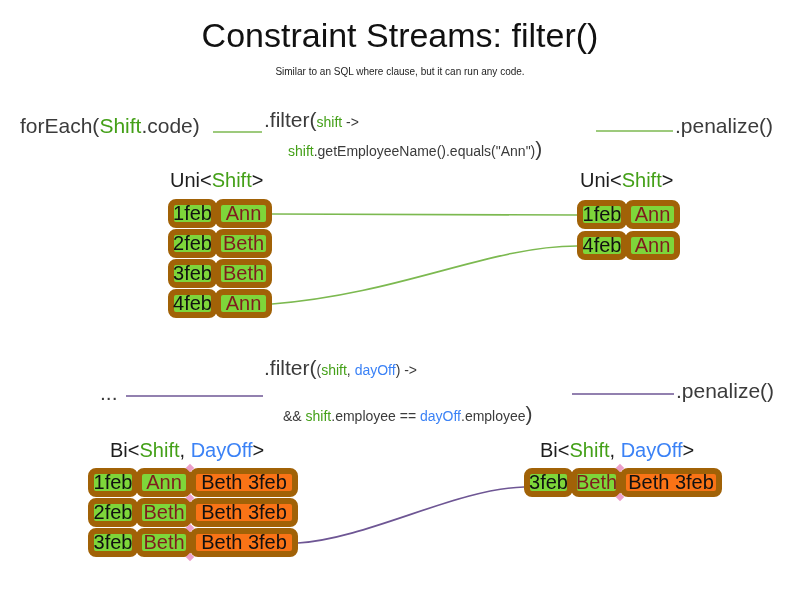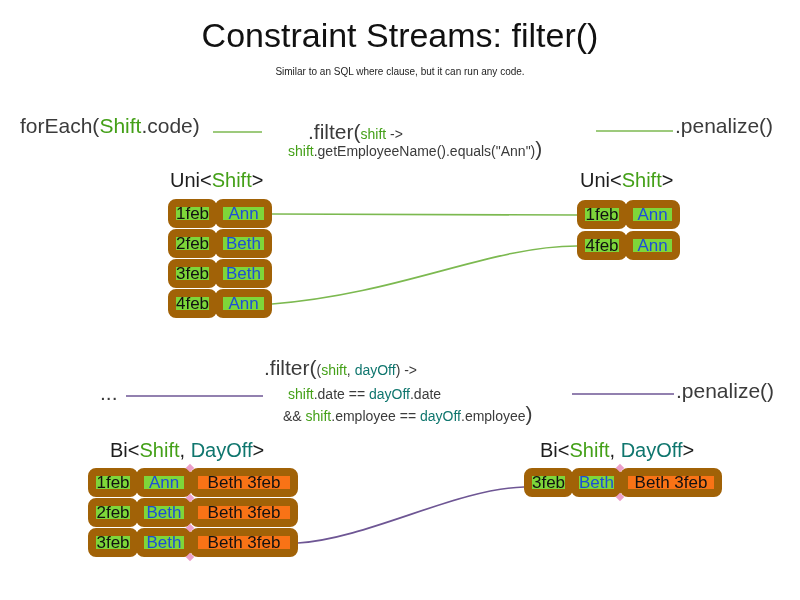--- a/index.html
+++ b/index.html
@@ -7,31 +7,31 @@
     position:relative; width:800px; height:600px; background:#ffffff;
     font-family:"Liberation Sans", sans-serif; overflow:hidden;padding-left:39px;
   }
   .abs { position:absolute; }
   .title { left:0; top:16px; width:800px; text-align:center; font-size:34px; color:#111; white-space:nowrap; }
   .subtitle { left:0; top:66px; width:800px; text-align:center; font-size:10px; color:#1d1d1d; }
   .code { color:#3b3b3b; white-space:nowrap; }
   .big { font-size:21px; }
   .small { font-size:14px; }
   .green { color:#44a018; }
-  .blue  { color:#0f766e; }
+  .blue  { color:#3b82f6; }
   .label { font-size:20px; color:#1d1d1d; white-space:nowrap; }
   .table {}
   .trow { display:flex; margin-bottom:1px; }
   .trow.gap2 { margin-bottom:2px; }
   .cell {
-    box-sizing:border-box; height:29px; border:8px solid #a16207; border-radius:8px;
+    box-sizing:border-box; height:29px; border:6px solid #a16207; border-radius:8px;
     background:#7ed63a; display:flex; align-items:center; justify-content:center;
-    font-size:17px; color:#111; position:relative; z-index:2;
+    font-size:20px; color:#111; position:relative; z-index:2;
   }
-  .cell.name { color:#1d4ed8; margin-left:-2px; }
+  .cell.name { color:#7f1d1d; margin-left:-2px; }
   .cell.blue-cell { background:#f97316; color:#111; margin-left:-2px; }
   .diamond { position:absolute; width:6px; height:6px; background:#ec9fca; transform:rotate(45deg); z-index:4; }
   svg.wires { left:0; top:0; z-index:1; }
   .gline { stroke:#7cb950; stroke-width:1.7; fill:none; }
   .pline { stroke:#6e5694; stroke-width:1.7; fill:none; }
 </style>
 </head>
 <body>
 
 <div class="stage">
@@ -44,21 +44,21 @@
     <path class="pline" d="M126 396 H263"></path>
     <path class="pline" d="M572 394 H674"></path>
     <path class="pline" d="M298 543 C370 538 455 489 524 487"></path>
   </svg>
 
   <div class="abs title">Constraint Streams: filter()</div>
   <div class="abs subtitle">Similar to an SQL where clause, but it can run any code.</div>
 
   <div class="abs code big" style="left:20px; top:114px;"><span>forEach(</span><span class="green">Shift</span><span>.code)</span></div>
 
-  <div class="abs code" style="left:264px; top:120px;margin-left:44px;"><span class="big">.filter(</span><span class="small green">shift</span><span class="small"> -&gt;</span></div>
+  <div class="abs code" style="left:264px; top:108px;"><span class="big">.filter(</span><span class="small green">shift</span><span class="small"> -&gt;</span></div>
 
   <div class="abs code small" style="left:288px; top:140px; line-height:18px;"><span class="green">shift</span><span>.getEmployeeName().equals("Ann")</span><span class="big">)</span></div>
 
   <div class="abs code big" style="left:675px; top:114px;">.penalize()</div>
 
   <div class="abs label" style="left:170px; top:169px;"><span>Uni&lt;</span><span class="green">Shift</span><span>&gt;</span></div>
   <div class="abs label" style="left:580px; top:169px;"><span>Uni&lt;</span><span class="green">Shift</span><span>&gt;</span></div>
 
   <div class="abs table" style="left:168px; top:199px;">
     <div class="trow">
@@ -87,21 +87,20 @@
     <div class="trow gap2">
         <span class="cell date" style="width:50px;">4feb</span>
         <span class="cell name" style="width:55px;">Ann</span>
       </div>
   </div>
 
   <div class="abs code big" style="left:100px; top:381px;">...</div>
 
   <div class="abs code" style="left:264px; top:356px;"><span class="big">.filter(</span><span class="small">(</span><span class="small green">shift</span><span class="small">, </span><span class="small blue">dayOff</span><span class="small">) -&gt;</span></div>
 
-  <div class="abs code small" style="left:288px; top:386px; line-height:16px;"><span class="green">shift</span><span>.date == </span><span class="blue">dayOff</span><span>.date</span></div>
 
   <div class="abs code small" style="left:283px; top:406px; line-height:16px;"><span>&amp;&amp; </span><span class="green">shift</span><span>.employee == </span><span class="blue">dayOff</span><span>.employee</span><span class="big">)</span></div>
 
   <div class="abs code big" style="left:676px; top:379px;">.penalize()</div>
 
   <div class="abs label" style="left:110px; top:439px;"><span>Bi&lt;</span><span class="green">Shift</span><span>, </span><span class="blue">DayOff</span><span>&gt;</span></div>
   <div class="abs label" style="left:540px; top:439px;"><span>Bi&lt;</span><span class="green">Shift</span><span>, </span><span class="blue">DayOff</span><span>&gt;</span></div>
 
   <div class="abs table" style="left:88px; top:468px;">
     <div class="trow">

